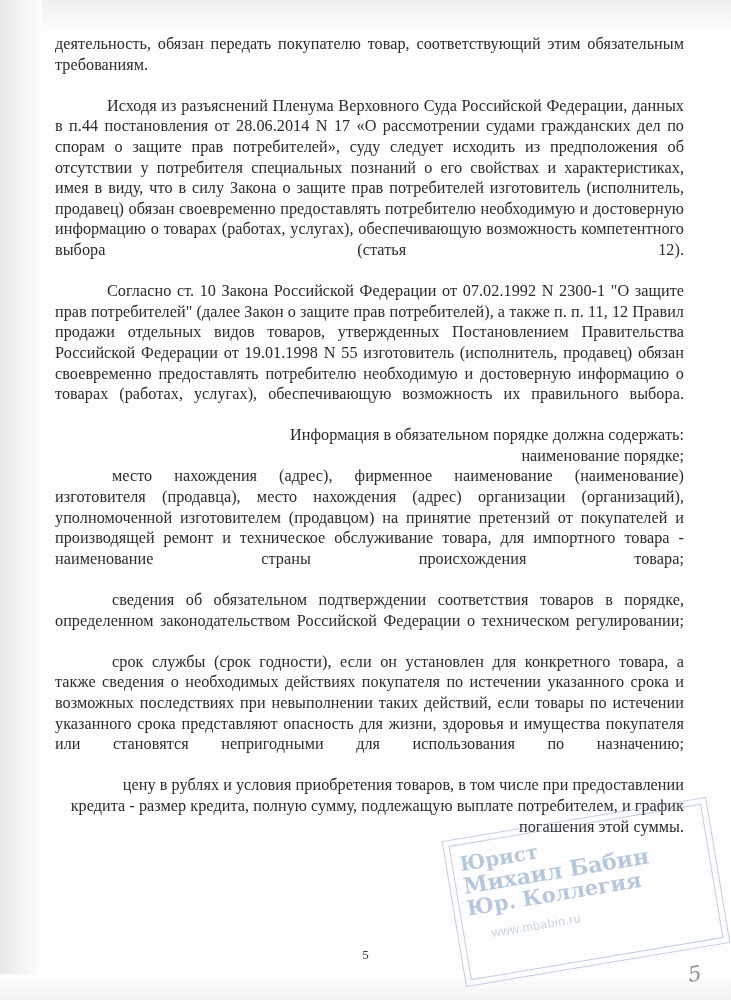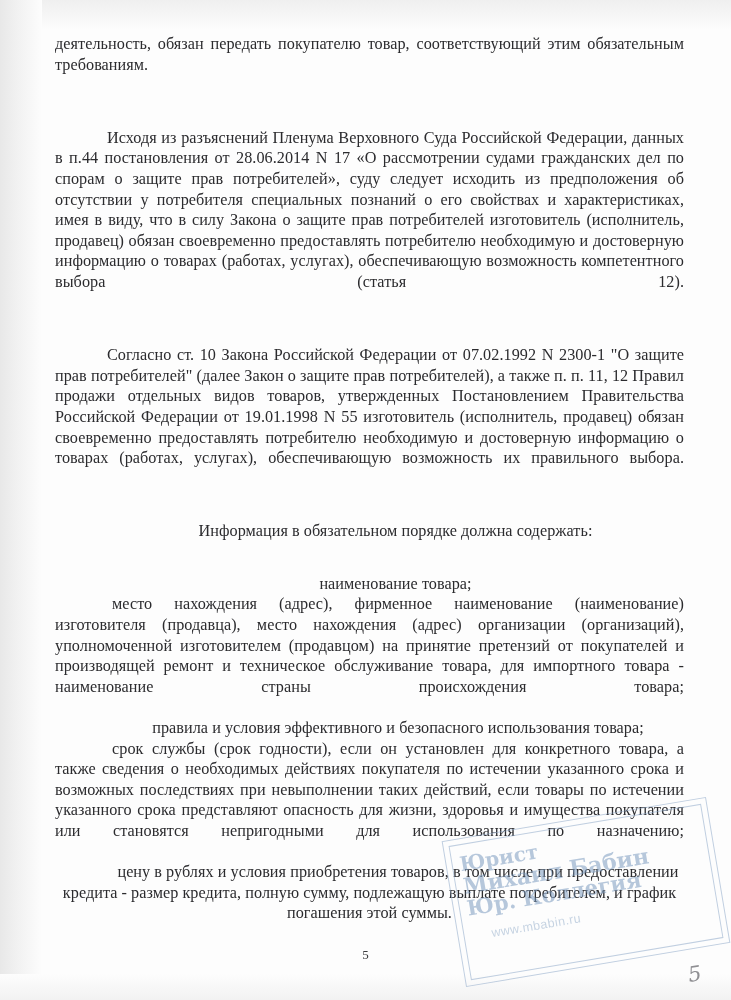--- a/index.html
+++ b/index.html
@@ -46,23 +46,23 @@
   }
   p.para {
     margin: 0;
     text-align: justify;
     text-justify: inter-word;
     font-size: 16.2px;
     line-height: 20.6px;
     color: #2b2b2e;
     letter-spacing: 0.05px;
   }
-  p.para.indent  { text-indent: 52px; margin-top: 32px; }
+  p.para.indent  { text-indent: 52px; }
   p.para.indent2 { text-indent: 57px; }
-  p.para.last-left { text-align: center; }
+  p.para.last-left { text-align: right; }
   
   p.para.force-just:after {
     content: "";
     display: inline-block;
     width: 100%;
   }
   #page-number {
     position: absolute;
     left: 0;
     top: 947px;
@@ -138,28 +138,28 @@
   <div id="text-block">
 
     <p class="para force-just">деятельность, обязан передать покупателю товар, соответствующий этим обязательным требованиям.</p>
 
     <p class="para indent force-just">Исходя из разъяснений Пленума Верховного Суда Российской Федерации, данных в п.44 постановления от 28.06.2014 N 17 «О рассмотрении судами гражданских дел по спорам о защите прав потребителей», суду следует исходить из предположения об отсутствии у потребителя специальных познаний о его свойствах и характеристиках, имея в виду, что в силу Закона о защите прав потребителей изготовитель (исполнитель, продавец) обязан своевременно предоставлять потребителю необходимую и достоверную информацию о товарах (работах, услугах), обеспечивающую возможность компетентного выбора (статья 12).</p>
 
     <p class="para indent force-just">Согласно ст. 10 Закона Российской Федерации от 07.02.1992 N 2300-1 "О защите прав потребителей" (далее Закон о защите прав потребителей), а также п. п. 11, 12 Правил продажи отдельных видов товаров, утвержденных Постановлением Правительства Российской Федерации от 19.01.1998 N 55 изготовитель (исполнитель, продавец) обязан своевременно предоставлять потребителю необходимую и достоверную информацию о товарах (работах, услугах), обеспечивающую возможность их правильного выбора.</p>
 
     <p class="para indent last-left">Информация в обязательном порядке должна содержать:</p>
 
-    <p class="para indent last-left">наименование товара;</p>
+    <p class="para indent last-left">наименование порядке;</p>
 
     <p class="para indent2 force-just">место нахождения (адрес), фирменное наименование (наименование) изготовителя (продавца), место нахождения (адрес) организации (организаций), уполномоченной изготовителем (продавцом) на принятие претензий от покупателей и производящей ремонт и техническое обслуживание товара, для импортного товара - наименование страны происхождения товара;</p>
 
+    <p class="para indent2 force-just">сведения об обязательном подтверждении соответствия товаров в порядке, определенном законодательством Российской Федерации о техническом регулировании;</p>
 
 
 
-    <p class="para indent2 last-left">правила и условия эффективного и безопасного использования товара;</p>
 
 
     <p class="para indent2 force-just">срок службы (срок годности), если он установлен для конкретного товара, а также сведения о необходимых действиях покупателя по истечении указанного срока и возможных последствиях при невыполнении таких действий, если товары по истечении указанного срока представляют опасность для жизни, здоровья и имущества покупателя или становятся непригодными для использования по назначению;</p>
 
     <p class="para indent2 last-left">цену в рублях и условия приобретения товаров, в том числе при предоставлении кредита - размер кредита, полную сумму, подлежащую выплате потребителем, и график погашения этой суммы.</p>
 
   </div>
 
   <div id="watermark">
     <div class="frame-outer"></div>

